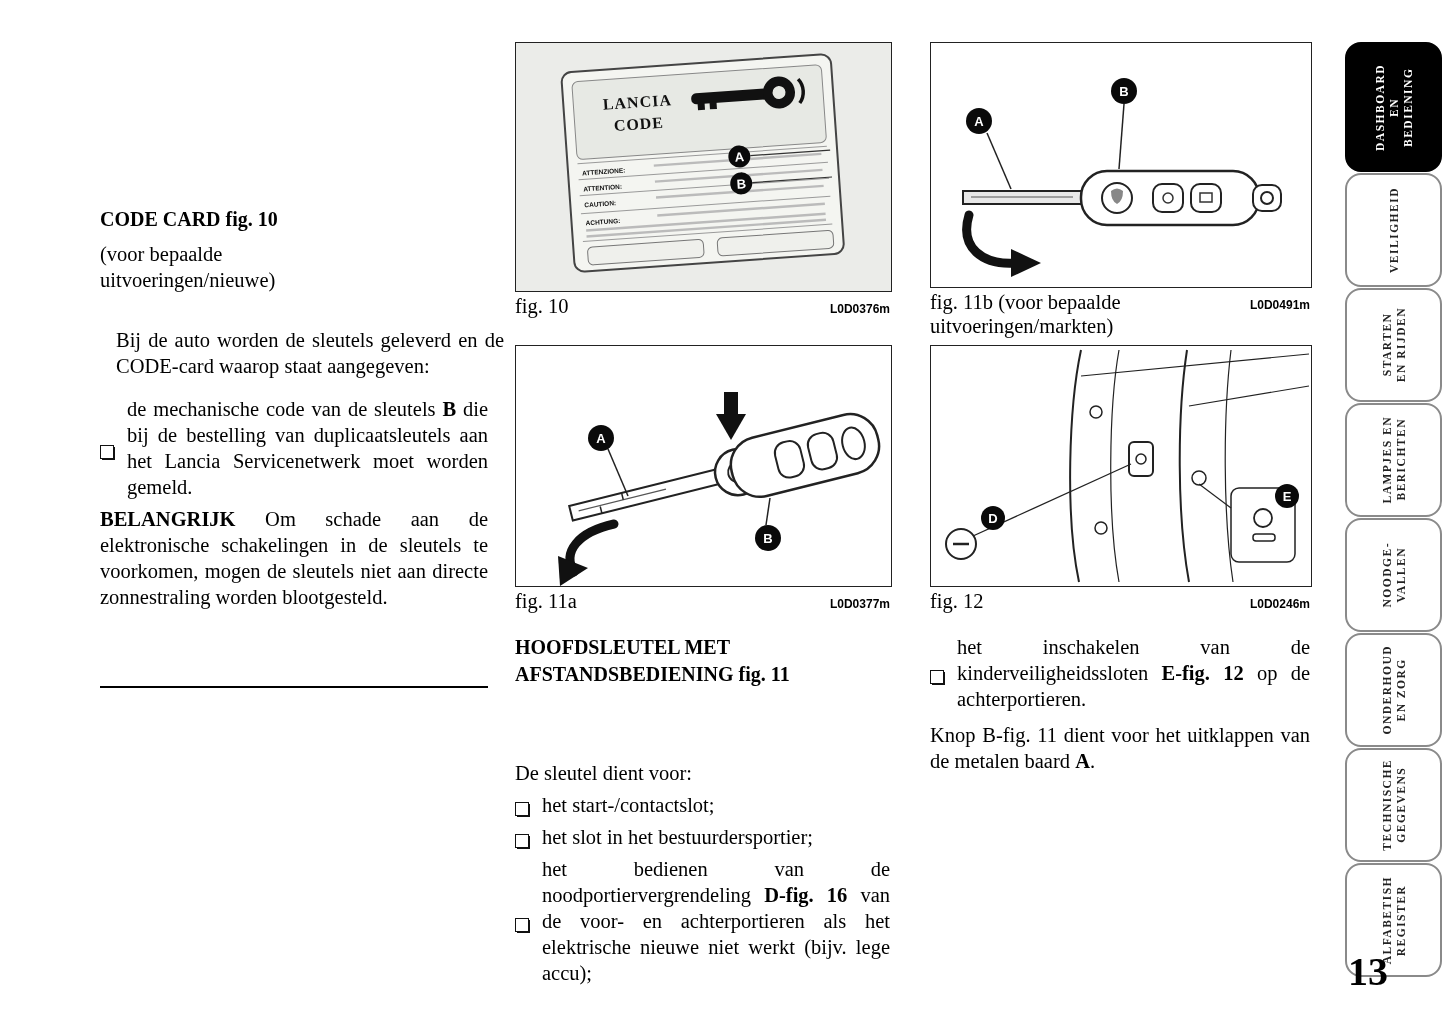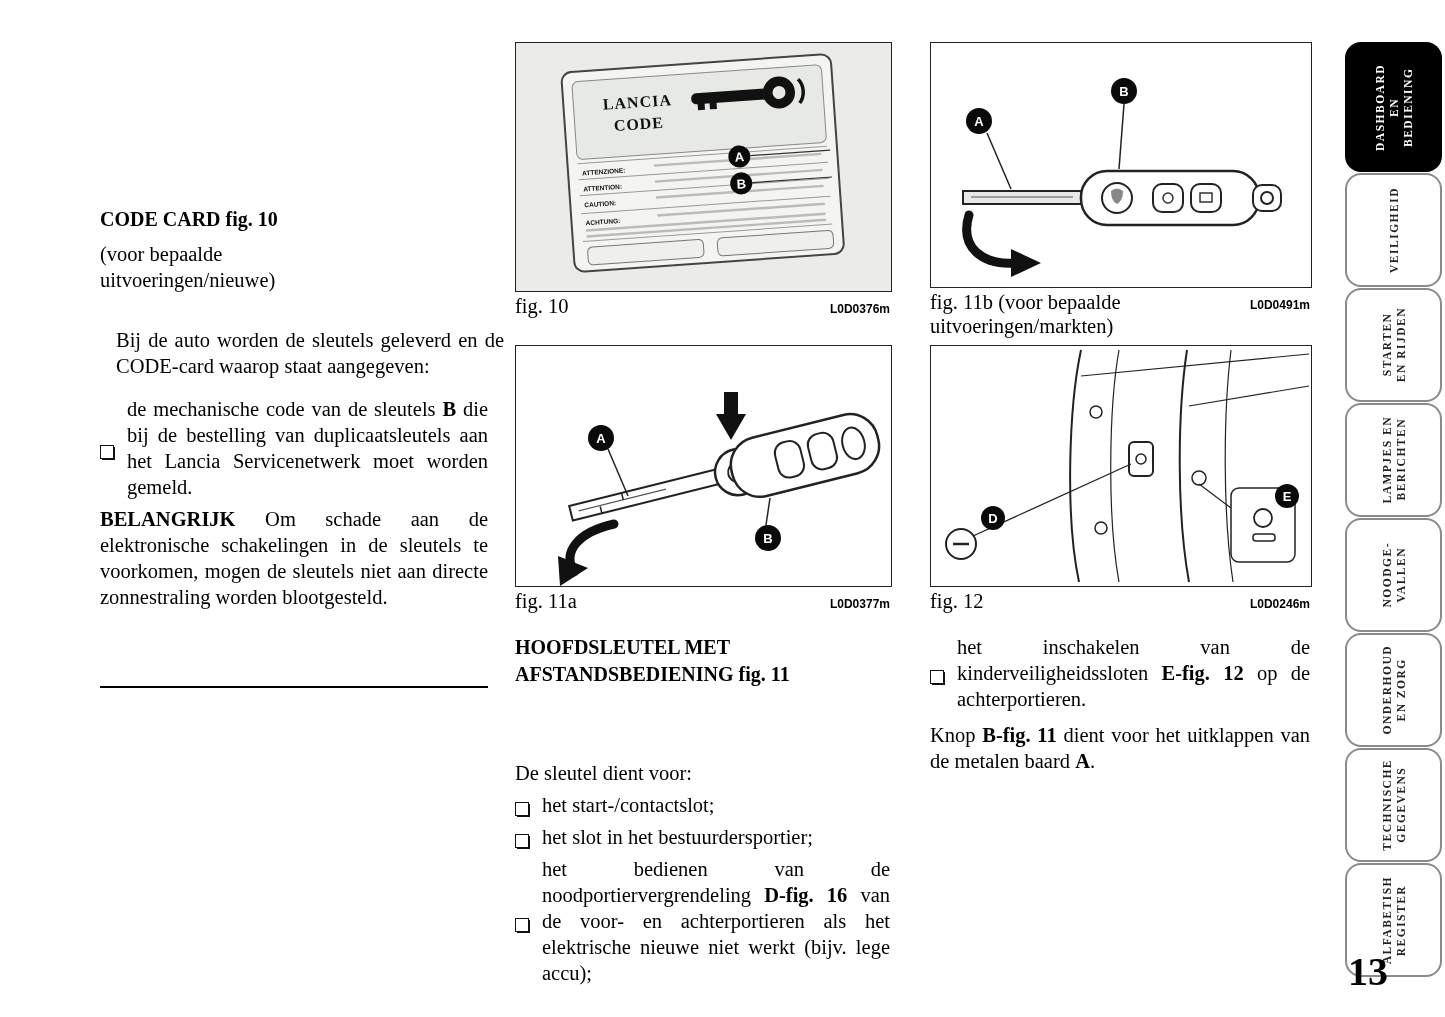--- a/index.html
+++ b/index.html
@@ -232,21 +232,21 @@
   </div>
   <div class="abs caprow" style="left:930px;top:589px;width:380px;">
     <span class="cap">fig. 12</span>
     <span class="code">L0D0246m</span>
   </div>
 
   <div class="abs bullet" style="left:930px;top:634px;width:380px;">
     <span class="sq"></span>
     <div class="body just flex1"><span>het inschakelen van de kinderveiligheidssloten </span><span style="font-weight: bold;">E-fig. 12</span><span> op de achterportieren.</span></div>
   </div>
-  <div class="abs body just" style="left:930px;top:722px;width:380px;"><span>Knop </span><span style="font-weight: bold;">B-fig. 11</span><span> dient voor het uitklappen van de metalen baard </span><span style="font-weight: bold;">A</span><span>.</span></div>
+  <div class="abs body just" style="left:930px;top:722px;width:380px;"><span>Knop </span><span style="font-weight: normal;">B-fig. 11</span><span> dient voor het uitklappen van de metalen baard </span><span style="font-weight: bold;">A</span><span>.</span></div>
 
   <div class="tab active" style="top:42px;height:126px;">
     <div class="tab-text">
       <div>DASHBOARD</div>
       <div>EN</div>
       <div>BEDIENING</div>
     </div>
   </div>
   <div class="tab" style="top:173px;height:110px;">
     <div class="tab-text">

